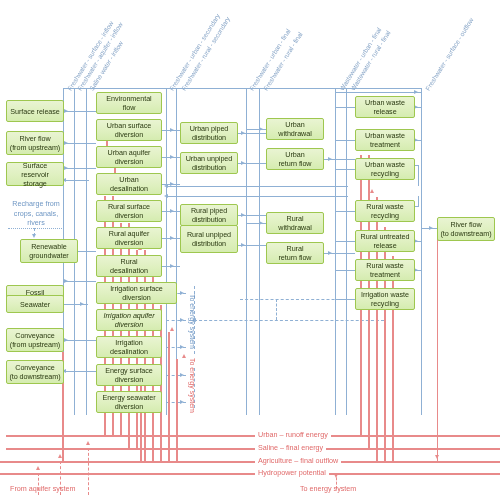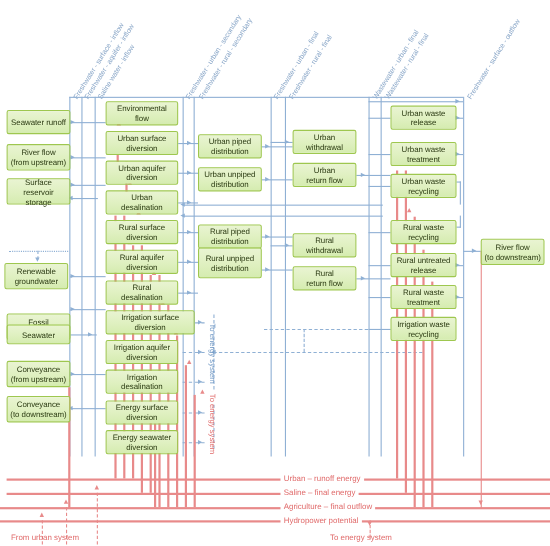--- a/index.html
+++ b/index.html
@@ -279,29 +279,29 @@
   <div class="ar ar-uu" style="left:86px;top:441px;"></div>
 
   <div class="ln dashred-v" style="left:336px;top:473px;height:16px;"></div>
   <div class="ar ar-du" style="left:334px;top:474px;"></div>
 
   <div class="ln v red-l" style="left:437px;top:228px;height:234px;"></div>
   <div class="ar ar-du" style="left:435px;top:455px;"></div>
 
   <div id="sources">
       <div class="box" style="left: 6px; top: 100px; width: 58px; height: 22px;">
-        <span>Seawater runoff</span>
+        <span>Surface release</span>
       </div>
       <div class="box" style="left: 6px; top: 131px; width: 58px; height: 24px;">
         <span>River flow<br>(from upstream)</span>
       </div>
       <div class="box" style="left: 6px; top: 162px; width: 58px; height: 24px;">
         <span>Surface reservoir<br>storage</span>
       </div>
-      <div class="box" style="left: 4px; top: 239px; width: 58px; height: 24px;">
+      <div class="box" style="left: 20px; top: 239px; width: 58px; height: 24px;">
         <span>Renewable<br>groundwater</span>
       </div>
       <div class="box" style="left: 6px; top: 285px; width: 58px; height: 24px;">
         <span>Fossil<br>groundwater</span>
       </div>
       <div class="box" style="left: 6px; top: 295px; width: 58px; height: 18px;">
         <span>Seawater</span>
       </div>
       <div class="box" style="left: 6px; top: 328px; width: 58px; height: 24px;">
         <span>Conveyance<br>(from upstream)</span>
@@ -328,21 +328,21 @@
       </div>
       <div class="box" style="left: 96px; top: 227px; width: 66px; height: 22px;">
         <span>Rural aquifer<br>diversion</span>
       </div>
       <div class="box" style="left: 96px; top: 255px; width: 66px; height: 22px;">
         <span>Rural<br>desalination</span>
       </div>
       <div class="box" style="left: 96px; top: 282px; width: 81px; height: 22px;">
         <span>Irrigation surface<br>diversion</span>
       </div>
-      <div class="box" style="left: 96px; top: 309px; width: 66px; height: 22px;">
+      <div class="box" style="left: 96px; top: 309px; width: 66px; height: 22px; font-style: italic;">
         <span>Irrigation aquifer<br>diversion</span>
       </div>
       <div class="box" style="left: 96px; top: 336px; width: 66px; height: 22px; align-items: center;">
         <span>Irrigation<br>desalination</span>
       </div>
       <div class="box" style="left: 96px; top: 364px; width: 66px; height: 22px;">
         <span>Energy surface<br>diversion</span>
       </div>
       <div class="box" style="left: 96px; top: 391px; width: 66px; height: 22px;">
         <span>Energy seawater<br>diversion</span>
@@ -398,19 +398,20 @@
       <div class="box" style="left: 355px; top: 288px; width: 60px; height: 22px;">
         <span>Irrigation waste<br>recycling</span>
       </div>
     </div>
   <div id="outflow">
       <div class="box" style="left: 437px; top: 217px; width: 58px; height: 24px;">
         <span>River flow<br>(to downstream)</span>
       </div>
     </div>
 
+  <div class="txt blue wrap" id="recharge-note" style="left:6px;top:199px;width:60px;">Recharge from<br>crops, canals,<br>rivers</div>
 
   <div class="vtxt blue" style="left:196px;top:294px;">To energy system</div>
   <div class="vtxt red" style="left:196px;top:358px;">To energy system</div>
-  <div class="txt red left" style="left:10px;top:484px;">From urban system</div>
+  <div class="txt red left" style="left:10px;top:484px;">From aquifer system</div>
   <div class="txt red left" style="left:300px;top:484px;">To energy system</div>
 
 </div>
 
 </body></html>

